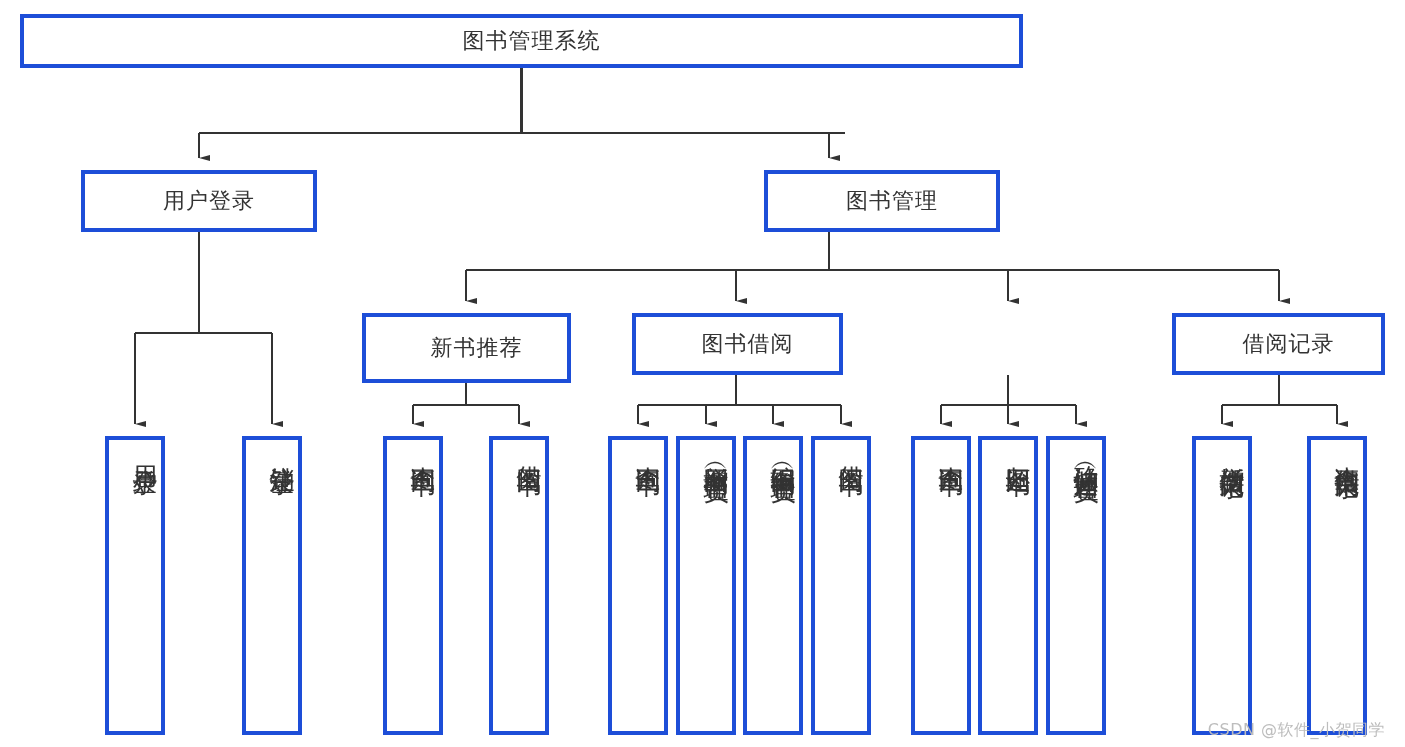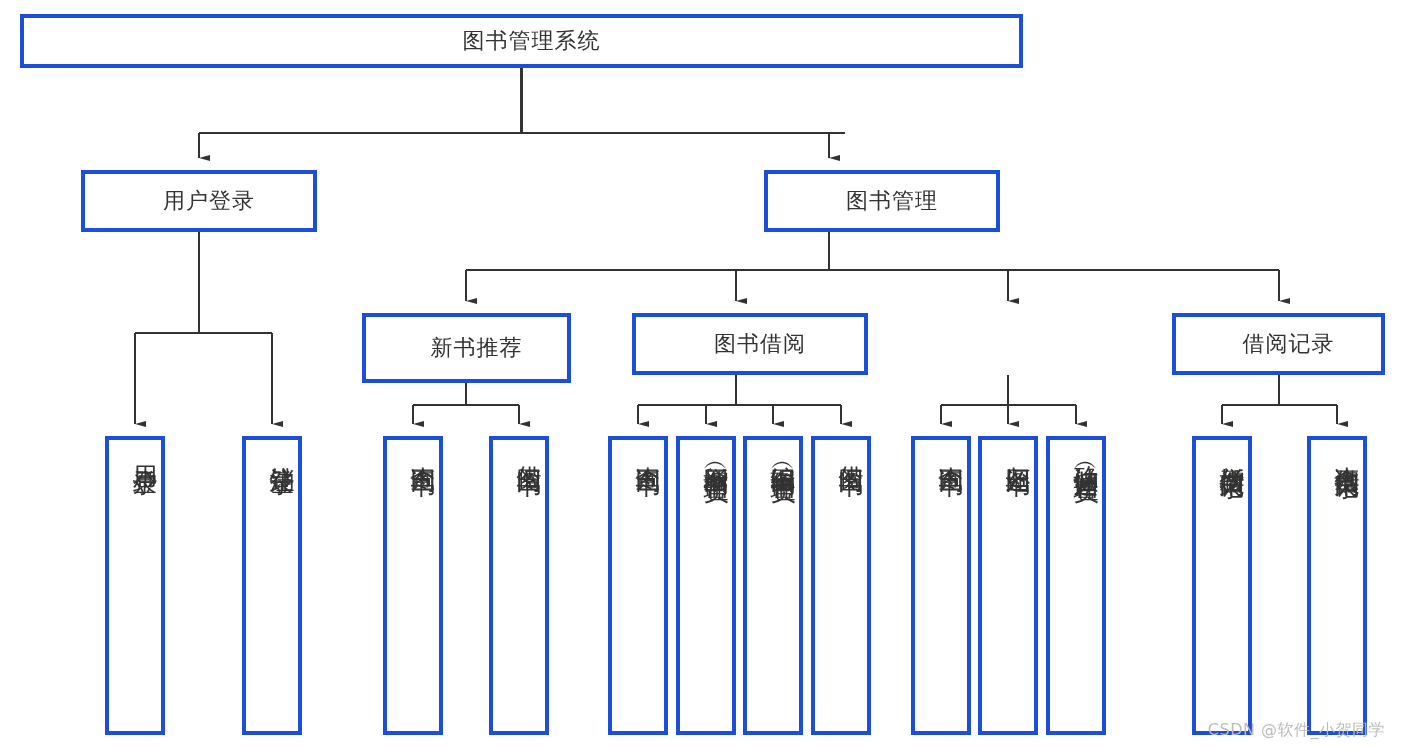--- a/index.html
+++ b/index.html
@@ -136,21 +136,21 @@
   <div class="node horizontal" style="left:81px; top:170px; width:236px; height:62px;">
     <span class="node-label">用户登录</span>
   </div>
   <div class="node horizontal" style="left:728px; top:170px; width:236px; height:62px;margin-left:36px;">
     <span class="node-label">图书管理</span>
   </div>
 
   <div class="node horizontal" style="left:362px; top:313px; width:209px; height:70px;">
     <span class="node-label">新书推荐</span>
   </div>
-  <div class="node horizontal" style="left:632px; top:313px; width:236px; height:62px;">
+  <div class="node horizontal" style="left:632px; top:313px; width:211px; height:62px;">
     <span class="node-label">图书借阅</span>
   </div>
   <div class="node horizontal" style="left:1172px; top:313px; width:213px; height:62px;">
     <span class="node-label">借阅记录</span>
   </div>
 
   <div class="node vertical" style="left:105px; top:436px; width:60px; height:299px;">
     <span class="node-label">用户登录</span>
   </div>
   <div class="node vertical" style="left:242px; top:436px; width:60px; height:299px;">

